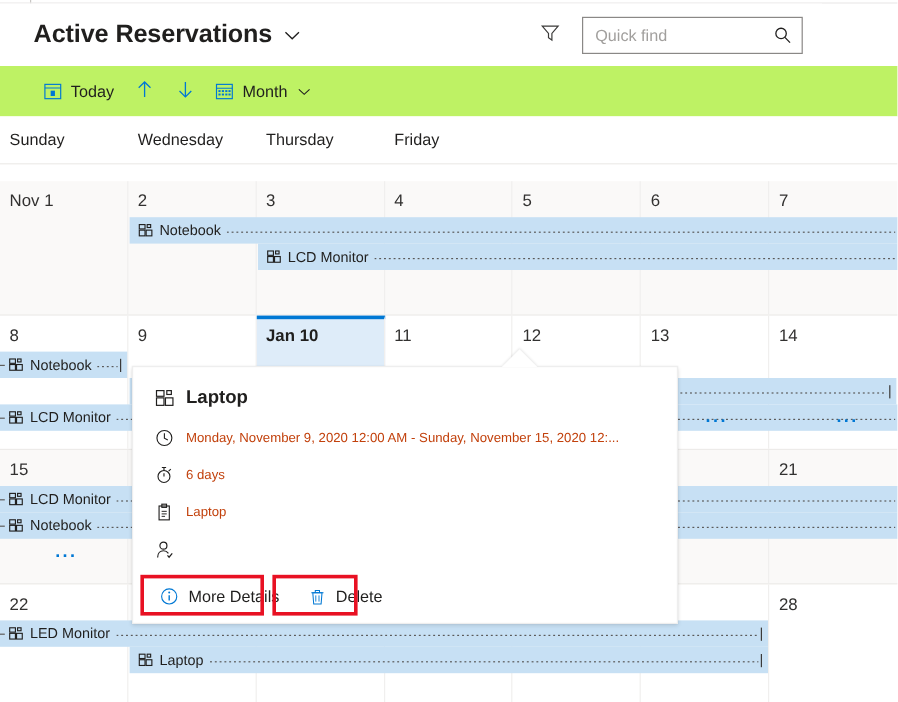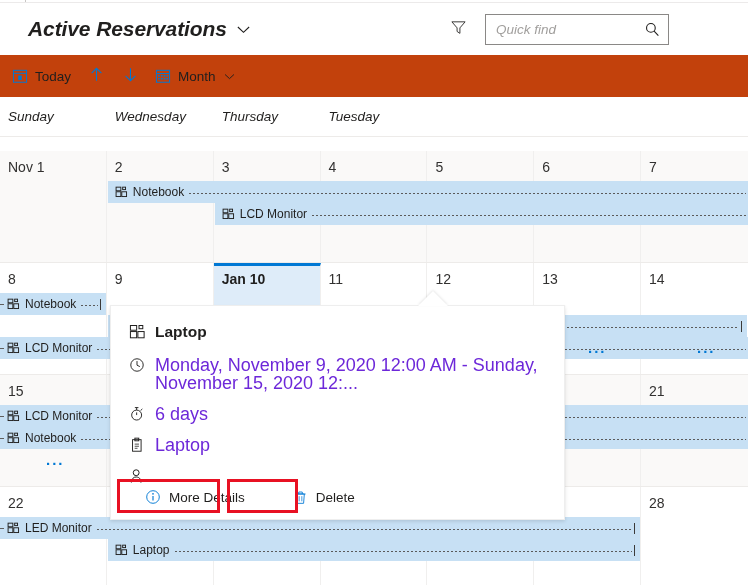--- a/index.html
+++ b/index.html
@@ -14,53 +14,53 @@
   }
 
   
   .top-stub { position:absolute; left:0; top:0; width:748px; height:3px; background:#fff; }
   .top-stub .v { position:absolute; left:25px; top:0; width:1px; height:3px; background:#c8c6c4; }
   .top-stub .h { position:absolute; left:0; top:2px; width:748px; height:1px; background:#eceaea; }
 
   
   .header {
     position:absolute; left:0; top:3px; width:685px; height:52px;
-    background:#ffffff; display:flex; font-style:italic;
+    background:#ffffff; display:flex; 
   }
   .title-wrap { display:flex; align-items:center; margin-left:28px; cursor:pointer; }
   .page-title { font-size:21px; font-weight:600; color:#201f1e; letter-spacing:-0.1px; }
   .title-chev { margin-left:9px; color:#201f1e; display:flex; align-items:center; }
   .header-right { margin-left:auto; display:flex; align-items:center; margin-right:16px; }
   .filter-btn { width:30px; height:30px; display:flex; align-items:center; justify-content:center;
                 cursor:pointer; color:#3b3a39; }
   .searchbox {
     margin-left:12px; width:184px; height:31px; border:1px solid #8a8886; background:#fff;
     display:flex; align-items:center; padding:0 7px 0 10px; cursor:text;gap:40px;
   }
   .searchbox .sfield { flex:1; font-size:13.5px; color:#a19f9d; line-height:31px; }
   .searchbox .sicon { color:#201f1e; display:flex; align-items:center; }
 
   
   .cmdbar {
     position:absolute; left:0; top:55px; width:748px; height:42px;
-    background:#c2410c; display:flex; align-items:center;
+    background:#bef264; display:flex; align-items:center;padding-left:24px;
   }
   .cmd-item { display:flex; align-items:center; height:42px; padding:0 8px; cursor:pointer; }
   .cmd-item:first-child { margin-left:4px; }
   .cmd-label { font-size:13.5px; color:#201f1e; margin-left:7px; }
   .cmd-icon { display:flex; align-items:center; color:#0078d4; }
   .cmd-chev { margin-left:7px; display:flex; align-items:center; color:#201f1e; }
   .cmd-arrow { display:flex; align-items:center; justify-content:center; width:34px; height:42px;
                cursor:pointer; color:#0078d4; }
   .cmd-text-only { font-size:13.5px; color:#201f1e; }
 
   
   .weekdays {
     position:absolute; left:0; top:97px; width:748px; height:40px;
-    display:flex; border-bottom:1px solid #edebe9; background:#fff;font-style:italic;
+    display:flex; border-bottom:1px solid #edebe9; background:#fff;
   }
   .weekday { width:106.85px; display:flex; align-items:center; padding-left:8px;
              font-size:13.5px; color:#201f1e; }
 
   
   .grid { position:absolute; left:0; top:151px; width:748px; height:448px; }
   .week { position:relative; width:748px; height:112px; border-bottom:1px solid #edebe9; }
   .week.alt { background:#faf9f8; }
   .week .cells { position:absolute; inset:0; display:flex; }
   .cell { width:106.85px; height:100%; border-right:1px solid #f0efee; position:relative; }
@@ -101,27 +101,27 @@
     position:absolute; left:418px; top:291px; width:0; height:0;
     border-left:15px solid transparent; border-right:15px solid transparent;
     border-bottom:15px solid #ffffff; z-index:41;
     filter: drop-shadow(0 -1px 0.8px rgba(0,0,0,.10));
   }
   .cal-body { padding:16px 18px 0 18px; }
   .cal-row { display:flex; align-items:flex-start; margin-bottom:13px; }
   .cal-ico { flex:0 0 26px; display:flex; align-items:center; justify-content:flex-start;
              color:#201f1e; padding-top:1px; }
   .cal-title { font-size:15.5px; font-weight:600; color:#201f1e; line-height:19px; }
-  .cal-text { font-size:18px; color:#6d28d9; line-height:18px; }
+  .cal-text { font-size:11px; color:#c2410c; line-height:18px; }
   .cal-row.head { margin-bottom:15px; }
   .cal-row.head .cal-ico { padding-top:2px; }
 
   .cal-actions { position:absolute; left:0; bottom:0; width:455px; height:44px;
                  display:flex; align-items:center; padding-left:10px; }
-  .act-btn { display:flex; align-items:center; height:30px; padding:0 24px; cursor:pointer; }
+  .act-btn { display:flex; align-items:center; height:30px; padding:0 12px; cursor:pointer; }
   .act-btn .aico { display:flex; align-items:center; color:#0078d4; margin-right:8px; }
   .act-btn .alab { font-size:13.5px; color:#201f1e; }
 
   
   .redbox { position:absolute; border:3px solid #e81123; z-index:60; pointer-events:none; }
 </style>
 </head>
 <body>
 
 <div class="top-stub">
@@ -213,21 +213,21 @@
           <path d="M2.5 5.5 L8 10.6 L13.5 5.5" fill="none" stroke="#201f1e" stroke-width="1.15"></path>
         </svg>
     </span>
   </div>
 </div>
 
 <div class="weekdays">
   <div class="weekday">Sunday</div>
   <div class="weekday">Wednesday</div>
   <div class="weekday">Thursday</div>
-  <div class="weekday">Tuesday</div>
+  <div class="weekday">Friday</div>
 </div>
 
 <div class="grid" id="grid">
     <div class="week alt">
       <div class="cells">
         <div class="cell">
           <div class="daynum">Nov 1</div>
         </div>
         <div class="cell">
           <div class="daynum">2</div>

